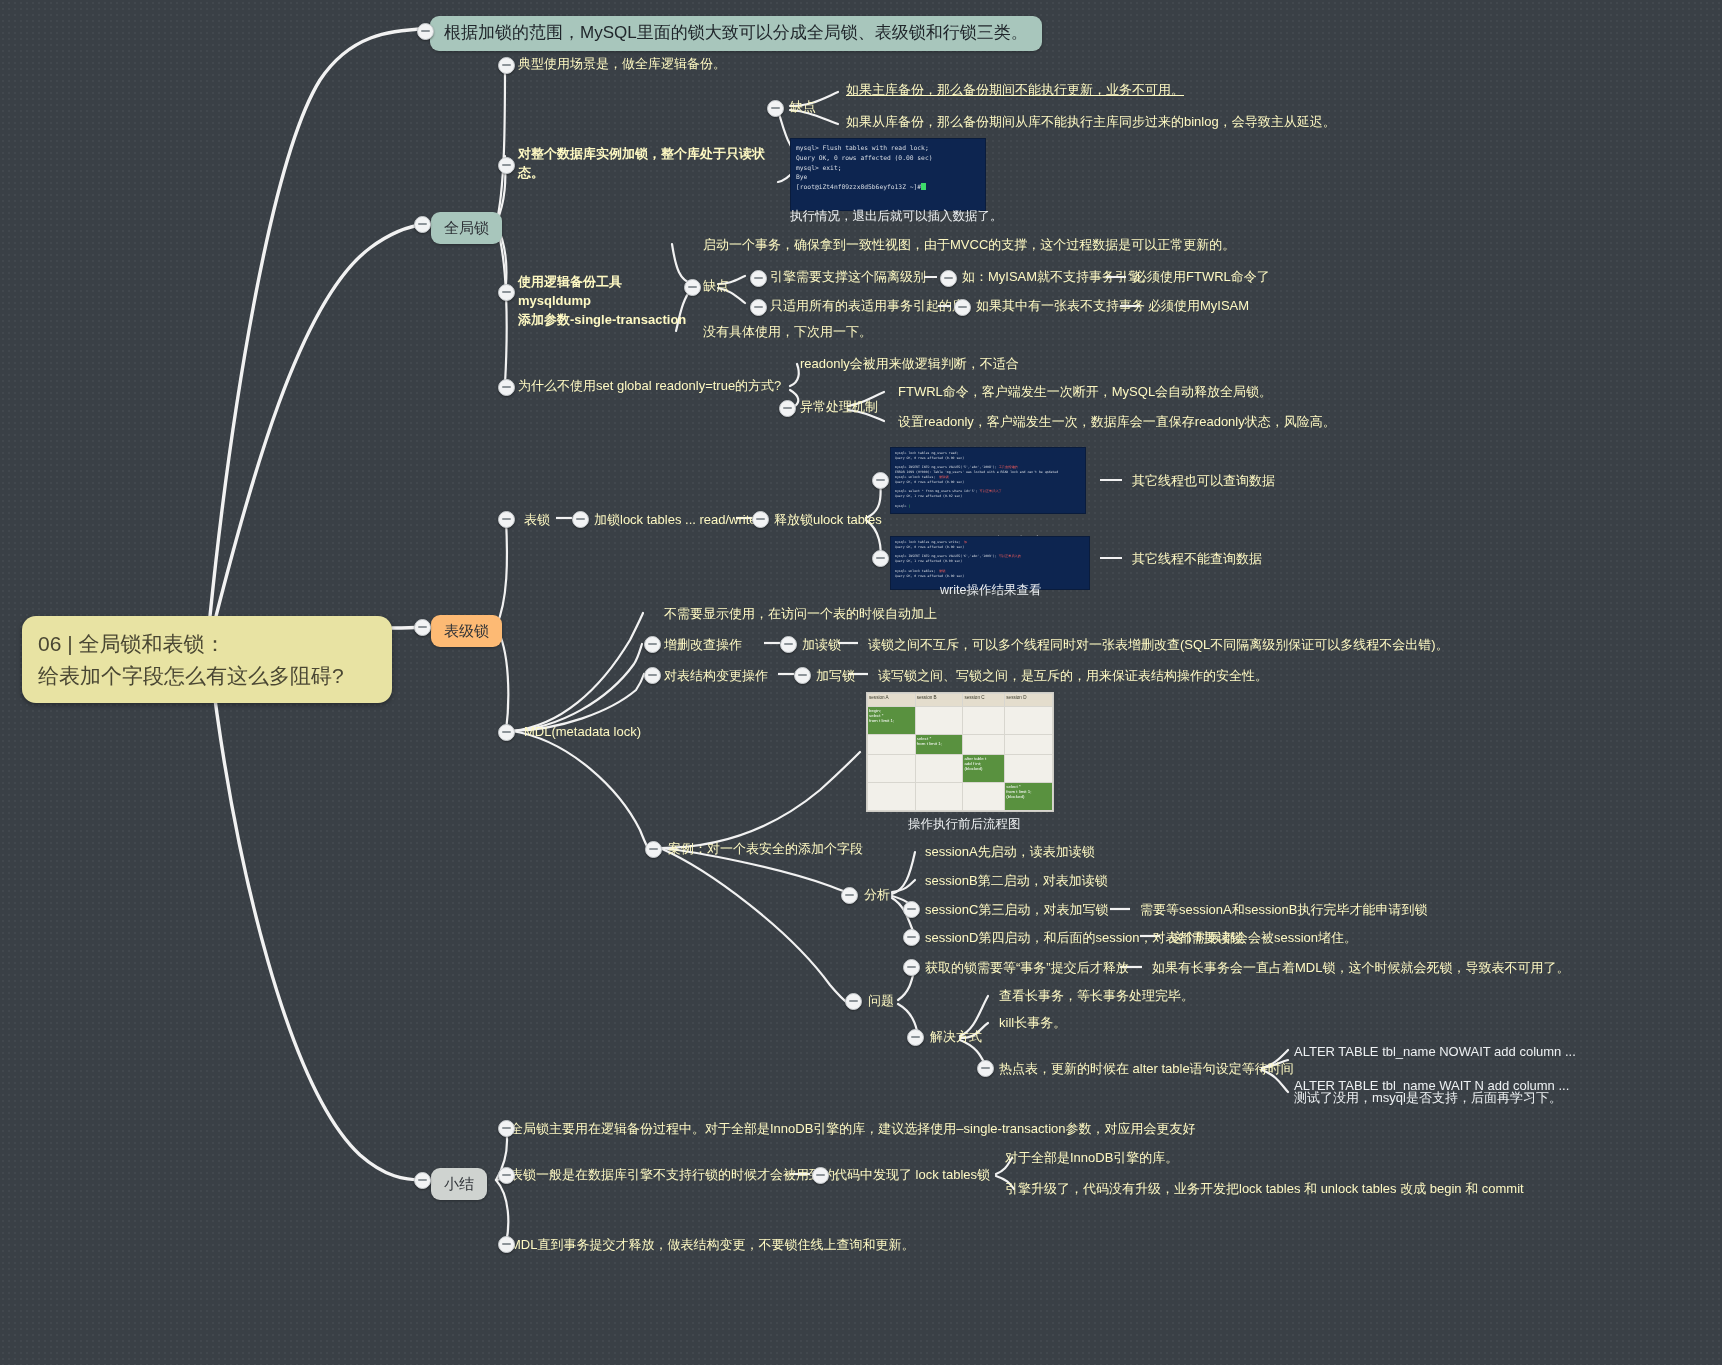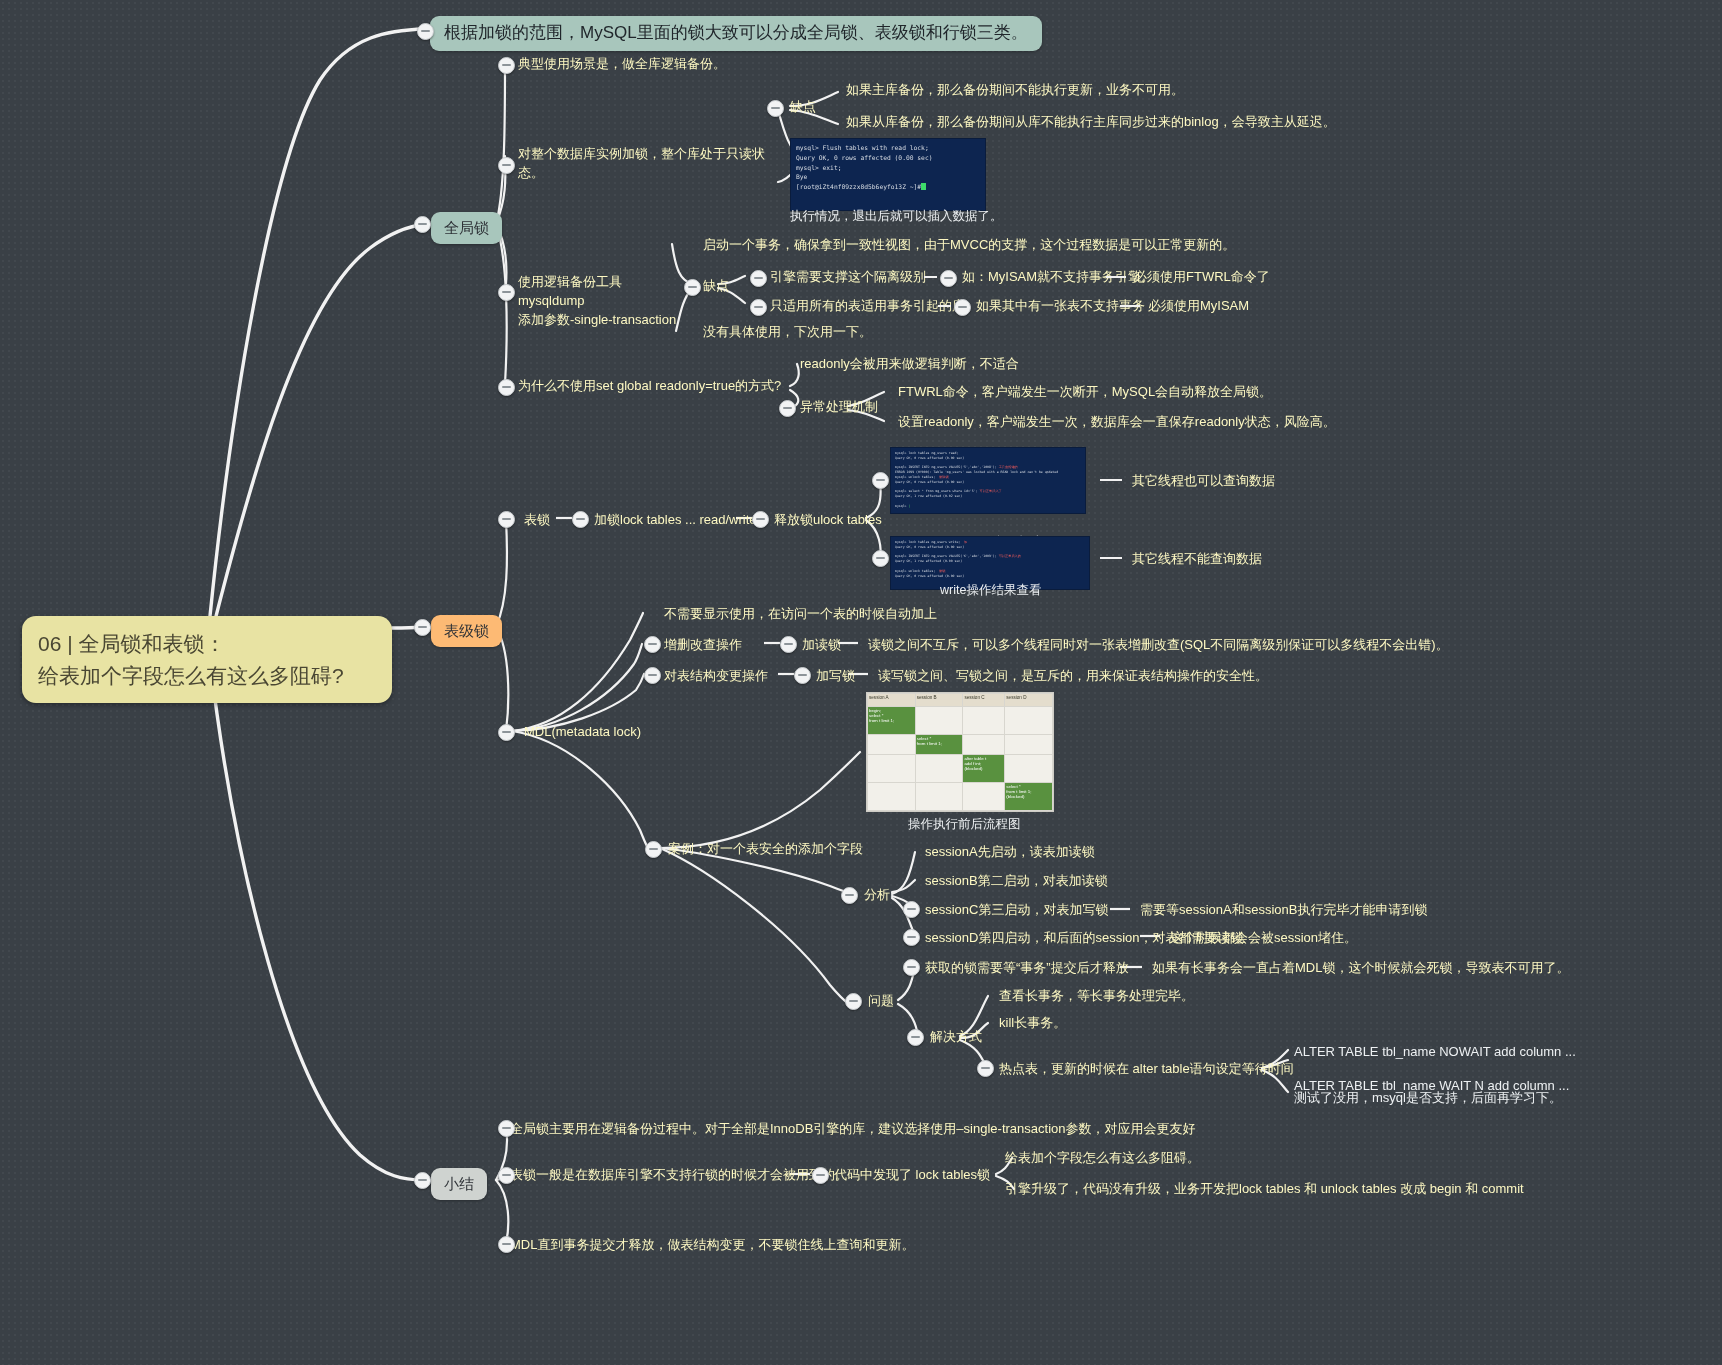--- a/index.html
+++ b/index.html
@@ -48,21 +48,21 @@
   .pill.grey{background:#cfd3d0;}
 
   .topnote{
     background:#a8c6bc;color:#20262b;
     border-radius:9px;padding:5px 14px;font-size:17px;
     box-shadow:0 1px 3px rgba(0,0,0,.3);
   }
 
   .t{font-size:13px;color:#fef9c3;}
   .t2{font-size:13px;color:#eef1f3;}
-  .multi{white-space:normal;}
+  .multi{white-space:normal;font-weight:bold;}
 
   
   .knob{
     position:absolute;width:15px;height:15px;border-radius:50%;
     background:#f2f3f4;border:1px solid #c6cacd;
     box-shadow:0 1px 2px rgba(0,0,0,.4);
   }
   .knob:after{
     content:"";position:absolute;left:3px;top:6px;width:9px;height:2px;
     background:#8d9499;border-radius:1px;
@@ -197,21 +197,21 @@
   <div class="knob" style="left:498px;top:57px;"></div>
 
   <div class="node t multi" style="left:518px;top:145px;width:250px;">
     <div>对整个数据库实例加锁，整个库处于只读状态。</div>
   </div>
   <div class="knob" style="left:498px;top:157px;"></div>
 
   <div class="node t" style="left:790px;top:98px;">缺点</div>
   <div class="knob" style="left:767px;top:100px;"></div>
 
-  <div class="node t" style="left:846px;top:81px;">如果主库备份，那么备份期间不能执行更新，业务不可用。</div>
+  <div class="node t" style="left:846px;top:81px;text-decoration:underline;">如果主库备份，那么备份期间不能执行更新，业务不可用。</div>
   <div class="node t" style="left:846px;top:113px;">如果从库备份，那么备份期间从库不能执行主库同步过来的binlog，会导致主从延迟。</div>
 
   <div class="term t1">
     <div class="ln">mysql&gt; Flush tables with read lock;</div>
     <div class="ln">Query OK, 0 rows affected (0.00 sec)</div>
     <div class="ln"></div>
     <div class="ln">mysql&gt; exit;</div>
     <div class="ln">Bye</div>
     <div class="ln"><span>[root@iZt4nf09zzx8d5b6eyfo13Z ~]#</span><span class="cursor"></span></div>
   </div>
@@ -394,19 +394,19 @@
   <div class="knob" style="left:414px;top:1172px;"></div>
 
   <div class="node t" style="left:510px;top:1120px;">全局锁主要用在逻辑备份过程中。对于全部是InnoDB引擎的库，建议选择使用–single-transaction参数，对应用会更友好</div>
   <div class="knob" style="left:498px;top:1120px;"></div>
 
   <div class="node t" style="left:510px;top:1166px;">表锁一般是在数据库引擎不支持行锁的时候才会被用到的。</div>
   <div class="knob" style="left:498px;top:1167px;"></div>
   <div class="knob" style="left:812px;top:1167px;"></div>
   <div class="node t" style="left:834px;top:1166px;">代码中发现了 lock tables锁</div>
 
-  <div class="node t" style="left:1005px;top:1149px;">给表加个字段怎么有这么多阻碍。</div>
+  <div class="node t" style="left:1005px;top:1149px;">对于全部是InnoDB引擎的库。</div>
   <div class="node t" style="left:1005px;top:1180px;">引擎升级了，代码没有升级，业务开发把lock tables 和 unlock tables 改成 begin 和 commit</div>
 
   <div class="node t" style="left:510px;top:1236px;">MDL直到事务提交才释放，做表结构变更，不要锁住线上查询和更新。</div>
   <div class="knob" style="left:498px;top:1236px;"></div>
 
 </div>
 
 </body></html>

